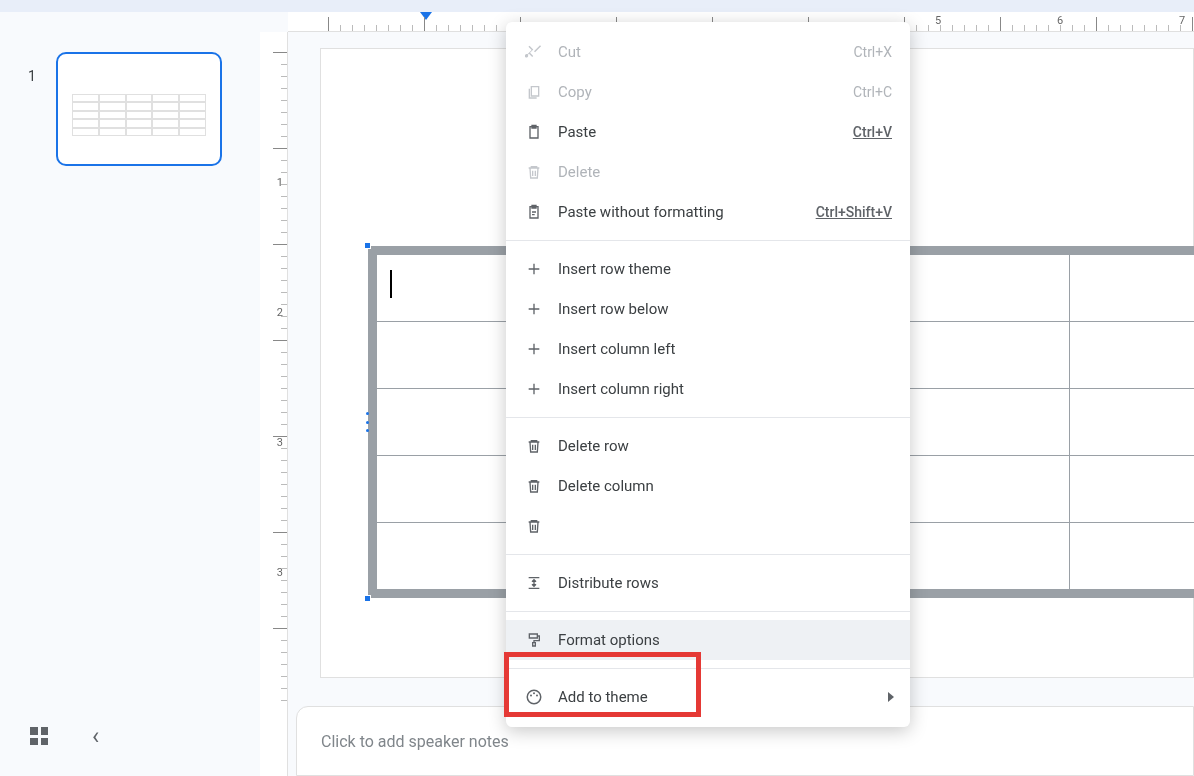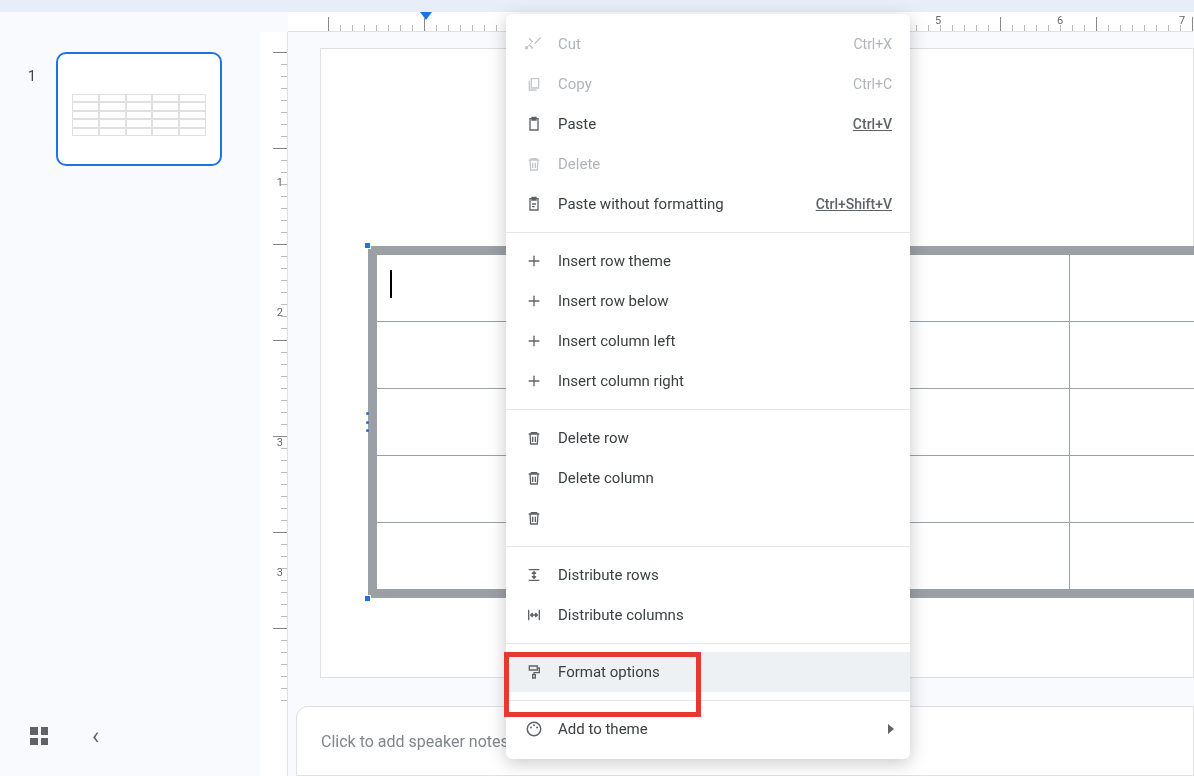--- a/index.html
+++ b/index.html
@@ -53,21 +53,21 @@
     
     .notes { position: absolute; left: 36px; bottom: 0; right: 0; height: 70px; background: #fff; border-radius: 12px 0 0 0; border: 1px solid #e0e0e0; display:flex; align-items:center; padding: 0 24px; font-size: 16px; color: #80868b; }
 
     
     .bottom-ctrls { position: absolute; left: 30px; bottom: 26px; display:flex; align-items:center; gap: 44px; color:#5f6368; }
     .grid-icon { width: 18px; height: 18px; display:grid; grid-template-columns:1fr 1fr; grid-template-rows:1fr 1fr; gap:3px; }
     .grid-icon span { background:#5f6368; }
     .prev-chev::before { content:"‹"; font-size: 24px; color:#5f6368; }
 
     
-    .menu { position: absolute; left: 506px; top: 14px; width: 404px; background: #fff; border-radius: 6px; box-shadow: 0 4px 18px rgba(0,0,0,.22); padding: 10px 0; font-size: 15px; color: #3c4043; z-index: 50; }
+    .menu { position: absolute; left: 506px; top: 22px; width: 404px; background: #fff; border-radius: 6px; box-shadow: 0 4px 18px rgba(0,0,0,.22); padding: 10px 0; font-size: 15px; color: #3c4043; z-index: 50; }
     .menu .item { height: 40px; display:flex; align-items:center; padding: 0 18px; gap: 14px; cursor: default; position: relative; }
     .menu .item.disabled { color: #b0b4b9; }
     .menu .item.hover { background: #eef1f4; }
     .menu .item .ic { width: 20px; height: 20px; display:flex; align-items:center; justify-content:center; flex: 0 0 20px; }
     .menu .item .lbl { flex: 1; }
     .menu .item .acc { color: inherit; font-size: 14px; }
     .menu .item.disabled .acc { color:#b0b4b9; }
     .menu .item:not(.disabled) .acc { color:#5f6368; font-weight:500;text-decoration:underline; }
     .menu hr { border: none; border-top: 1px solid #e4e6ea; margin: 8px 0; }
     .menu .sub-arrow { position:absolute; right:16px; width:0; height:0; border-top:5px solid transparent; border-bottom:5px solid transparent; border-left:6px solid #5f6368; }
@@ -434,28 +434,20 @@
   <hr>
 
   <div class="item">
     <span class="ic">
         <svg width="16" height="16" viewBox="0 0 24 24">
           <path stroke="#5f6368" stroke-width="2" d="M4 4h16M4 20h16M12 7v10M9 10l3-3 3 3M9 14l3 3 3-3"></path>
         </svg>
       </span>
     <span class="lbl">Distribute rows</span>
   </div>
-  <div class="item">
-    <span class="ic">
-        <svg width="16" height="16" viewBox="0 0 24 24">
-          <path stroke="#5f6368" stroke-width="2" d="M4 4v16M20 4v16M7 12h10M10 9l-3 3 3 3M14 9l3 3-3 3"></path>
-        </svg>
-      </span>
-    <span class="lbl">Distribute columns</span>
-  </div>
 
   <hr>
 
   <div class="item hover">
     <span class="ic">
         <svg width="16" height="18" viewBox="0 0 24 24">
           <path fill="none" stroke="#5f6368" stroke-width="2" d="M5 3h12v6H5zM17 6h3v7h-8v3M10 16h4v5h-4z"></path>
         </svg>
       </span>
     <span class="lbl">Format options</span>

